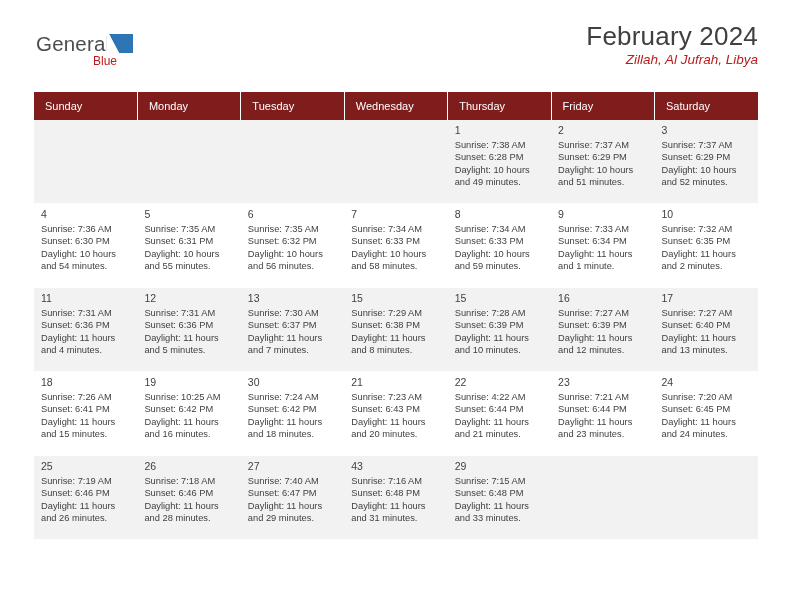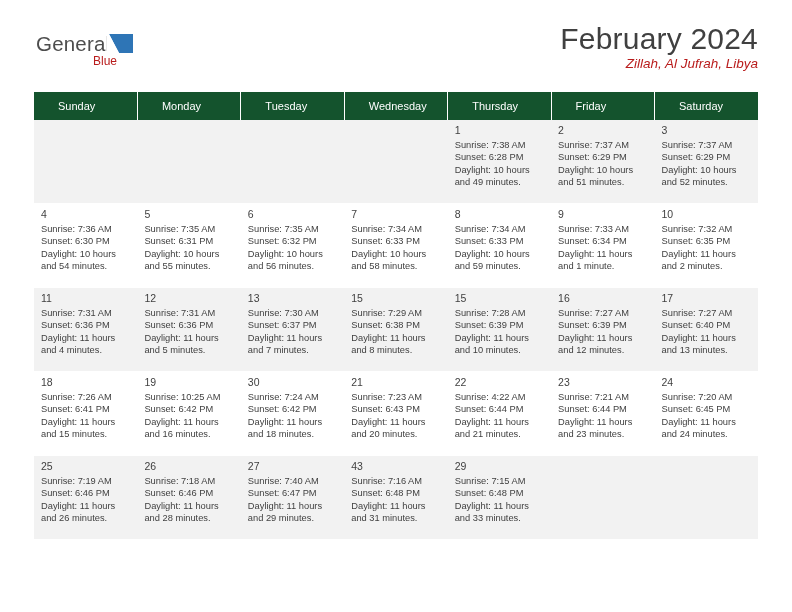--- a/index.html
+++ b/index.html
@@ -55,45 +55,45 @@
     width: 30px;
     height: 22px;
   }
   .title-block {
     position: absolute;
     right: 0px;
     top: 22px;
     text-align: right;
   }
   .month-title {
-    font-size: 30px;
+    font-size: 26px;
     color: #404040;
     letter-spacing: 0.2px;
     line-height: 1.1;
   }
   .location {
     margin-top: 1px;
     font-size: 13.5px;
     color: #b91c1c;
     font-style: italic;
   }
   
   .calendar {
     margin-top: 20px;
     width: 724px;
     border-collapse: collapse;
     table-layout: fixed;
   }
   .calendar th {
-    background: #14532d;
+    background: #7f1d1d;
     color: #ffffff;
     font-size: 11px;
     font-weight: normal;
     text-align: left;
-    padding: 5px 0 5px 24px;
+    padding: 5px 0 5px 11px;
     height: 18px;
     border-right: 1px solid #ffffff;
   }
   .calendar th:last-child { border-right: none; }
   .calendar td {
     vertical-align: top;
     height: 75px;
     padding: 4px 6px 4px 7px;
     border-bottom: 1px solid #ffffff;
     font-size: 9.3px;

